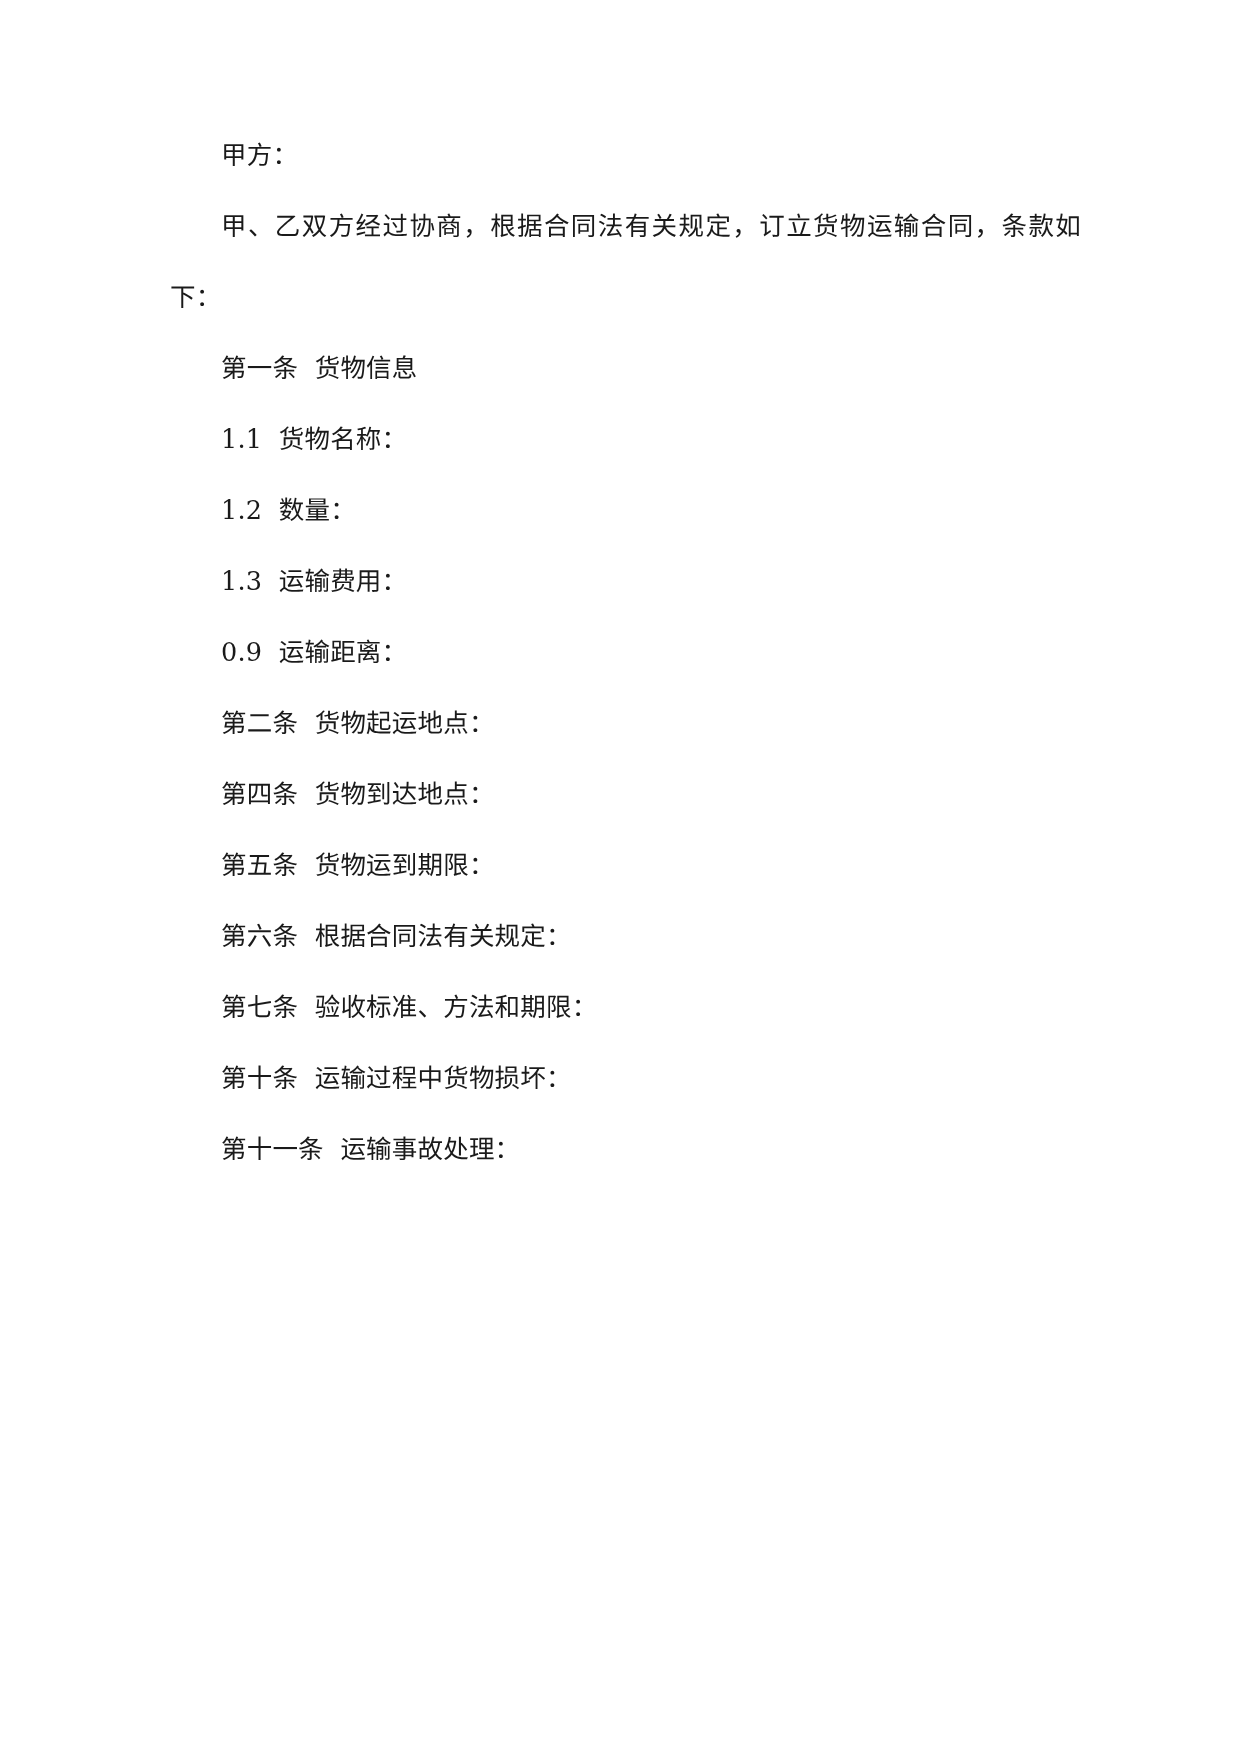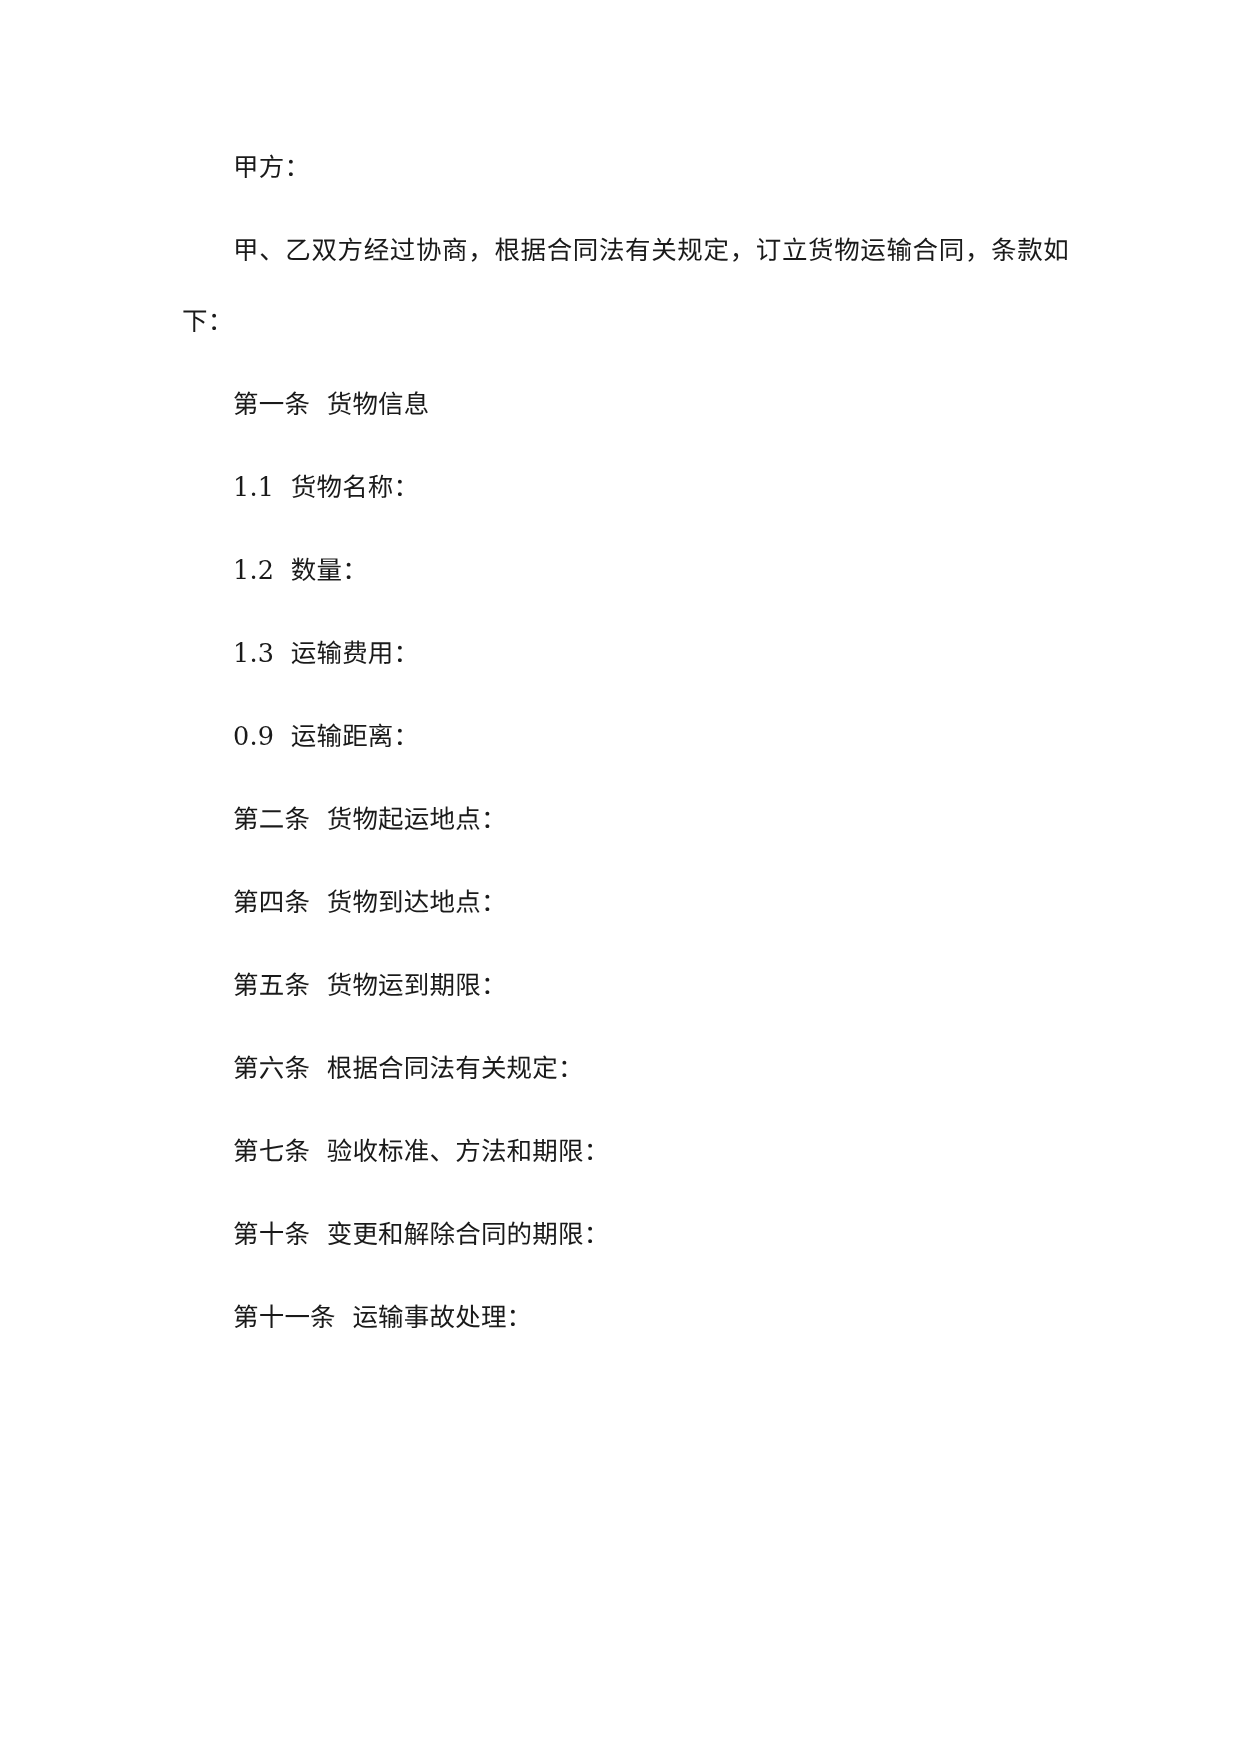--- a/index.html
+++ b/index.html
@@ -23,21 +23,21 @@
     background: #ffffff;
     overflow: hidden;
   }
   .doc-body {
     font-size: 25.5px;
     line-height: 71px;
     letter-spacing: 0.2px;
     color: #1a1a1a;
   }
   .para {
-    margin: 12px;
+    margin: 0;
     white-space: pre-wrap;
   }
   
   .para.flow {
     text-indent: 2em;
     text-align: justify;
     text-justify: inter-ideograph;
   }
 </style>
 </head>
@@ -51,17 +51,17 @@
     <p class="para flow">第一条  货物信息</p>
     <p class="para flow">1.1  货物名称：</p>
     <p class="para flow">1.2  数量：</p>
     <p class="para flow">1.3  运输费用：</p>
     <p class="para flow">0.9  运输距离：</p>
     <p class="para flow">第二条  货物起运地点：</p>
     <p class="para flow">第四条  货物到达地点：</p>
     <p class="para flow">第五条  货物运到期限：</p>
     <p class="para flow">第六条  根据合同法有关规定：</p>
     <p class="para flow">第七条  验收标准、方法和期限：</p>
-    <p class="para flow">第十条  变更和解除合同的期限：</p>
+    <p class="para flow">第十条  运输过程中货物损坏：</p>
     <p class="para flow">第十一条  运输事故处理：</p>
 
   </div>
 </div>
 
 </body></html>

